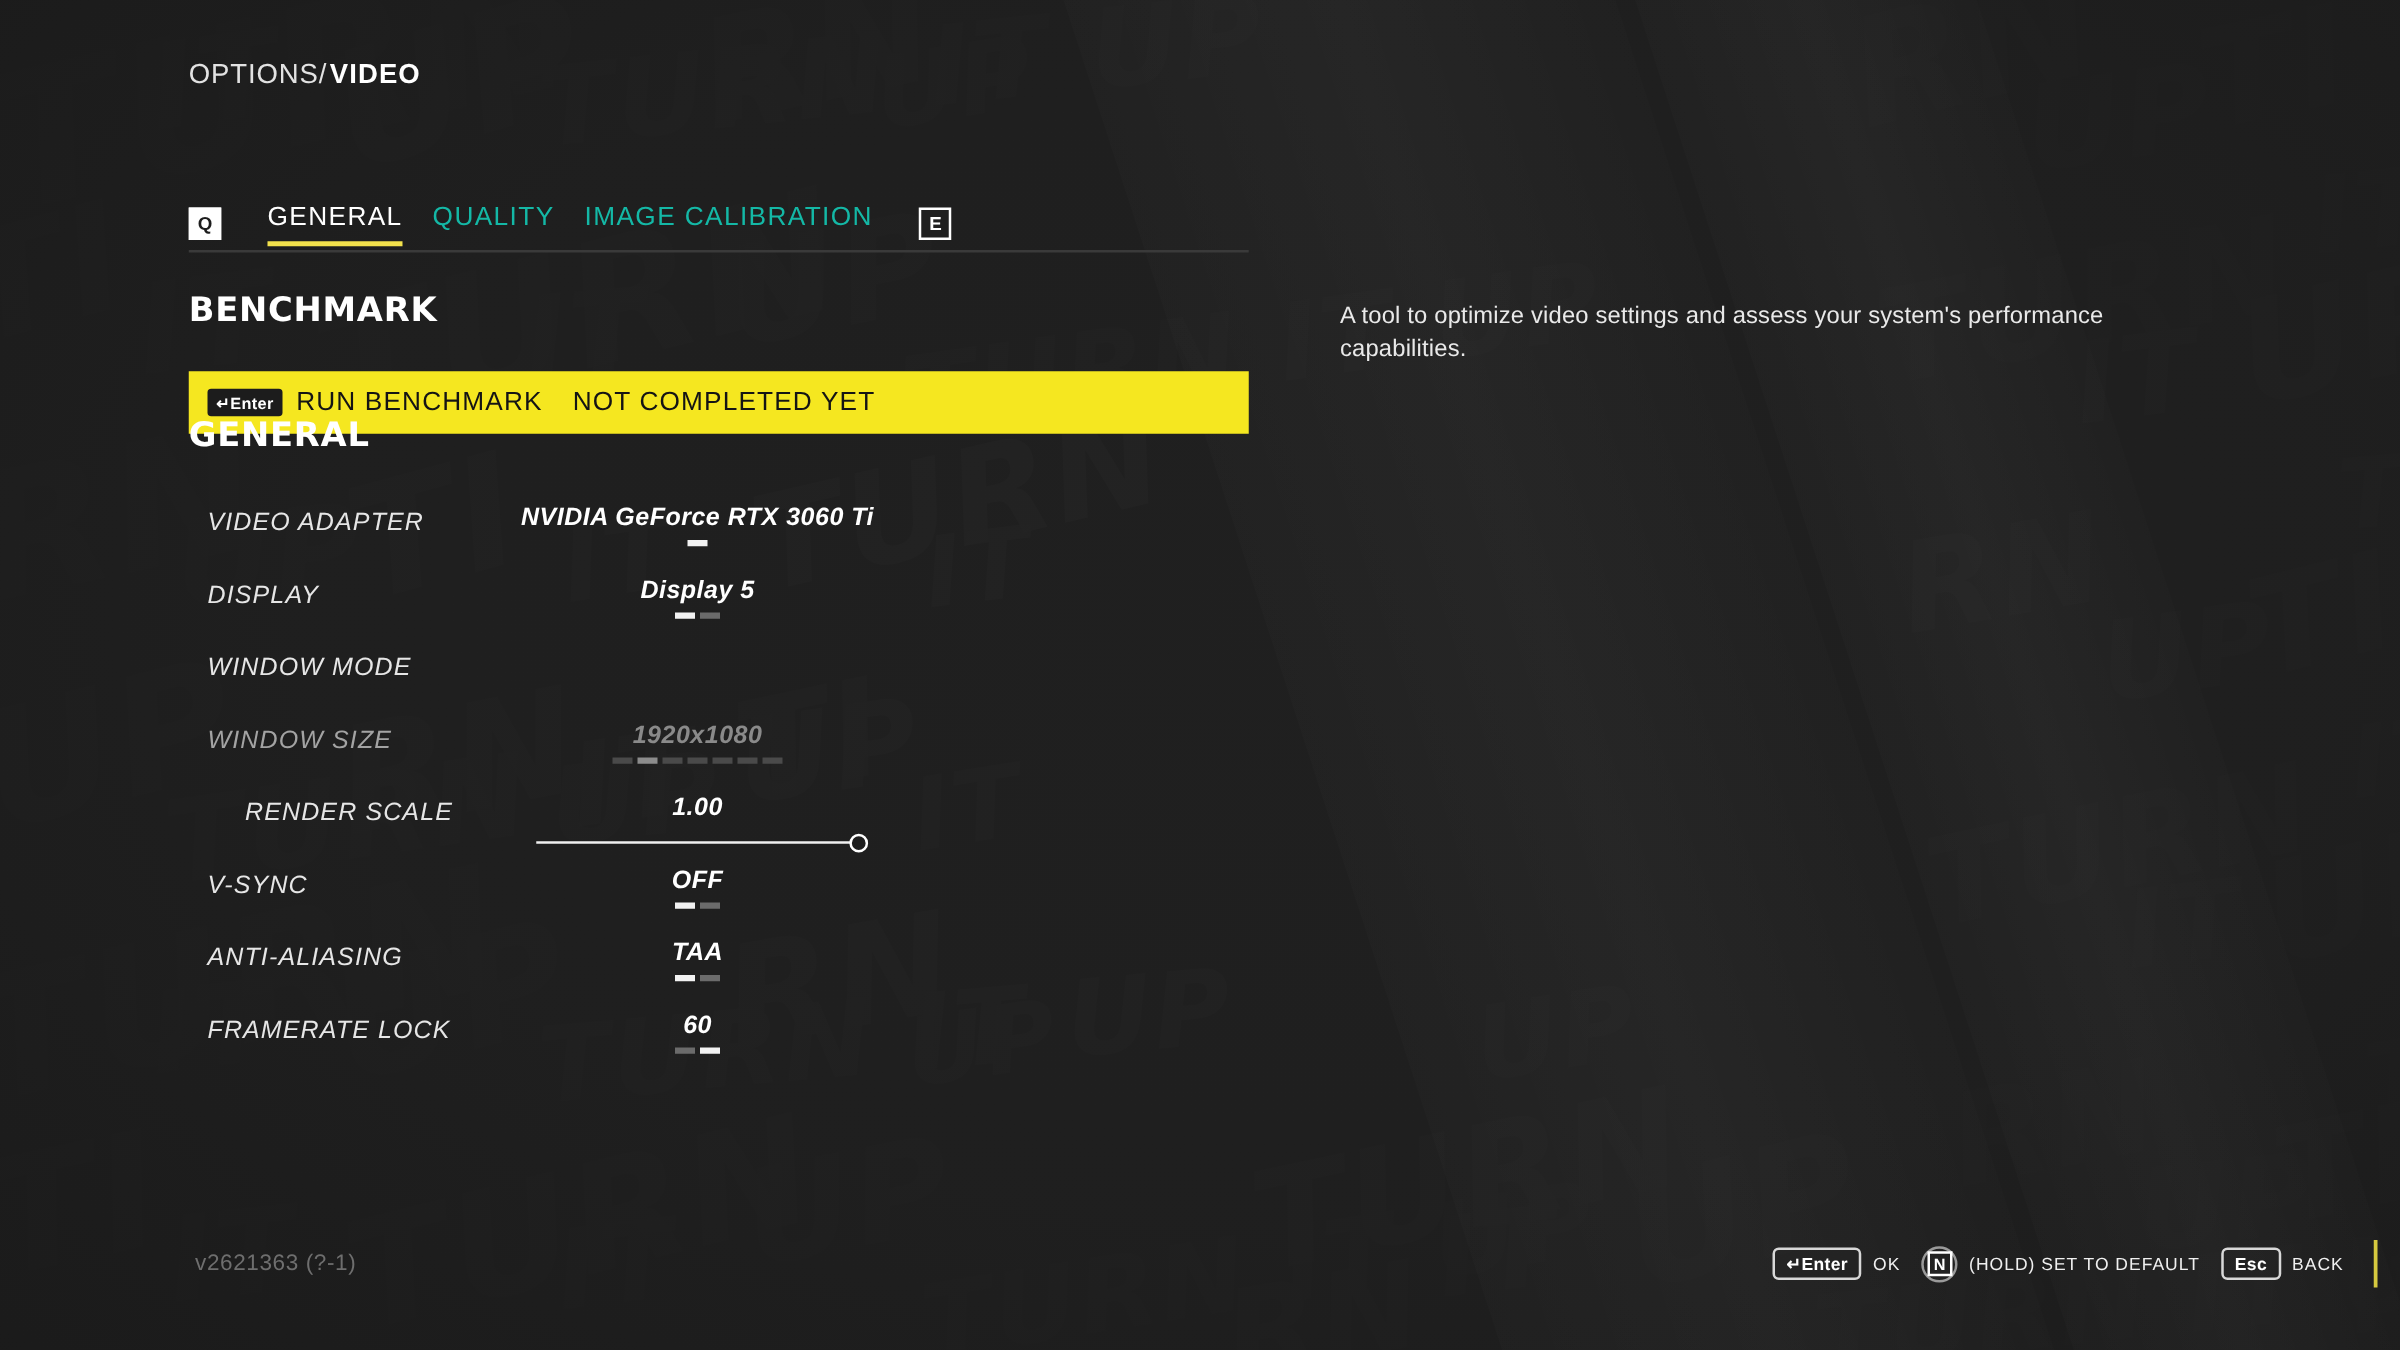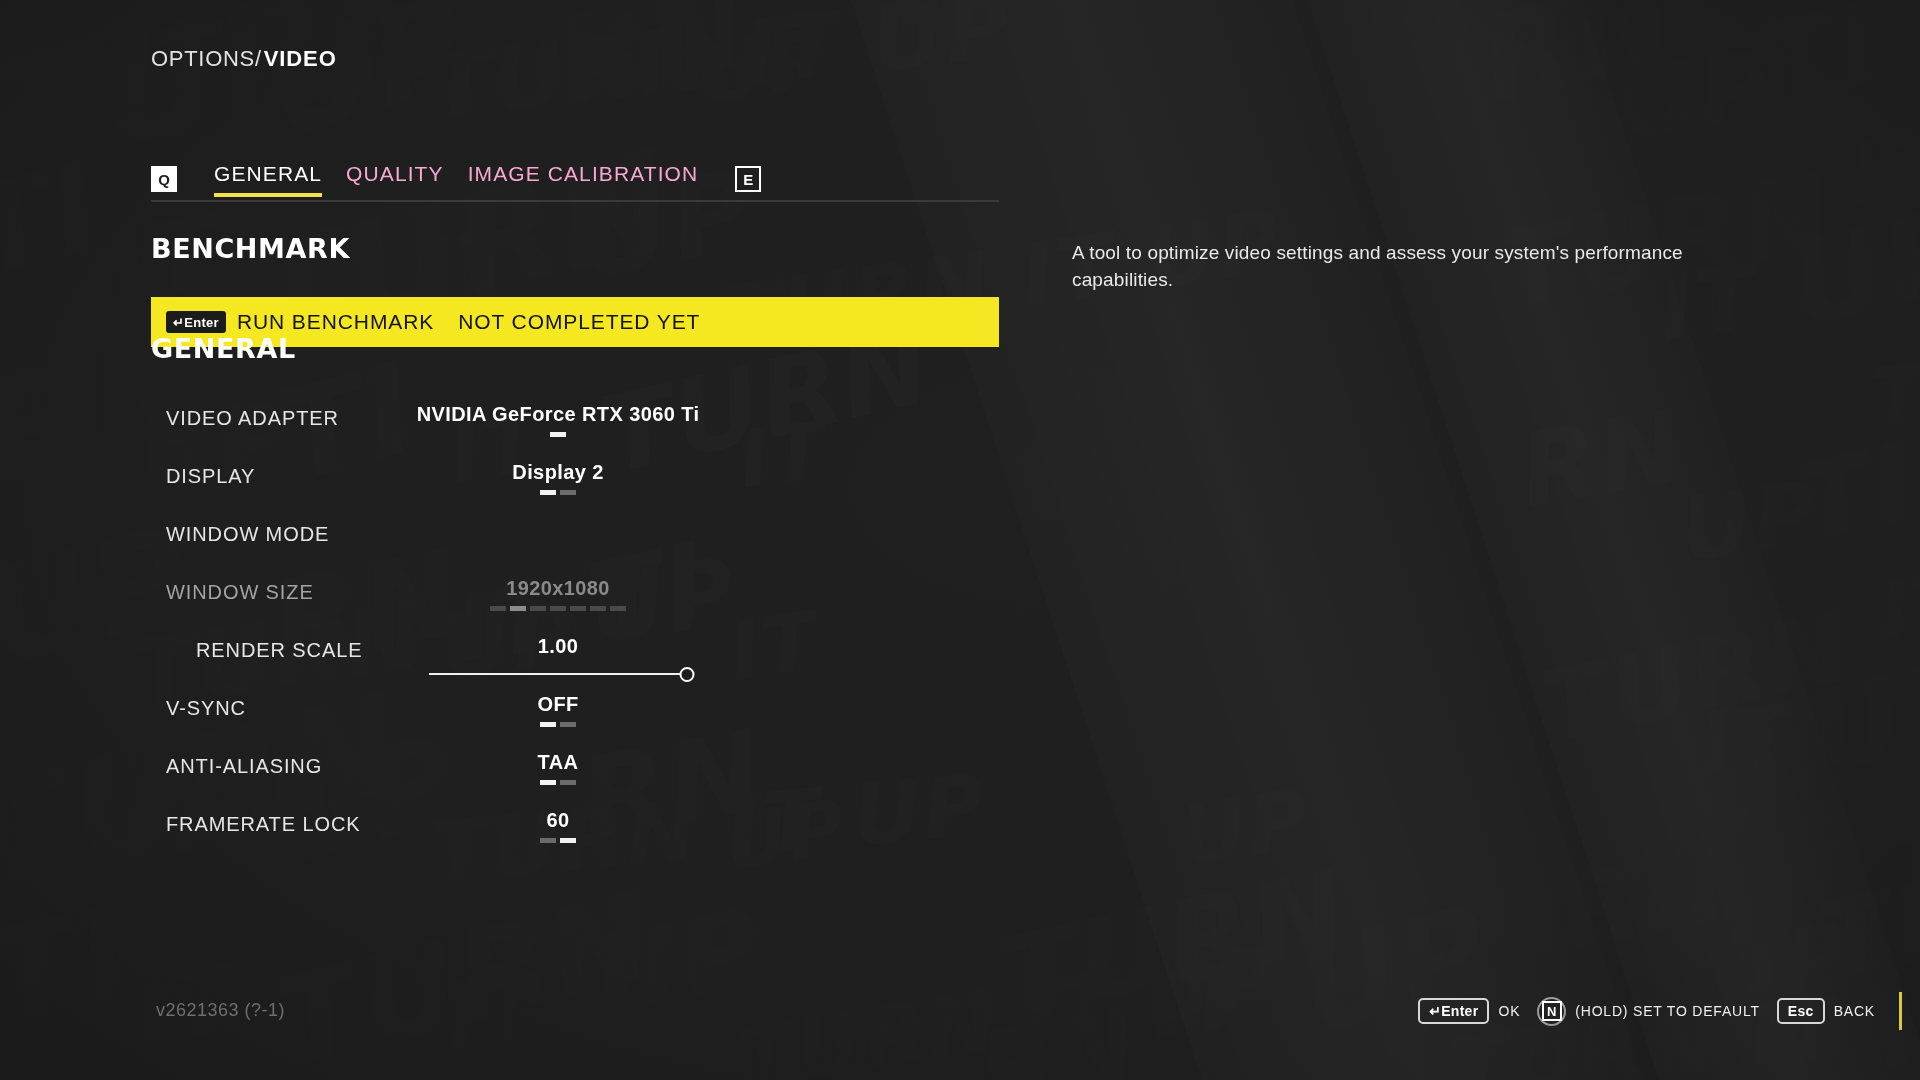--- a/index.html
+++ b/index.html
@@ -72,21 +72,21 @@
     border:2px solid #ffffff;
   }
   .keycap-outline {
     width:26px; height:26px;
     background:#1f1f1f; color:#ffffff;
     font-size:15px;
     border:2px solid #ffffff;
   }
   .tab {
     font-size:21px; letter-spacing:1.1px;
-    color:#f9a8d4; font-weight:400;
+    color:#14b8a6; font-weight:400;
     padding:0 0 11px 0;
     position:relative;
     white-space:nowrap;
   }
   .tab.active { color:#ffffff; }
   .tab.active::after {
     content:"";
     position:absolute; left:0; right:0; bottom:0;
     height:4px; background:#f2e14c;
   }
@@ -126,21 +126,21 @@
     color:#141414; font-weight:400;
   }
   .bm-status {
     position:absolute; left:50.5%;
     transform:translateX(-50%);
     font-size:21px; letter-spacing:0.9px;
     color:#141414; font-weight:400;
   }
 
   
-  .rows { position:absolute; left:151px; top:400px; width:848px; }
+  .rows { position:absolute; left:151px; top:400px; width:848px;font-style:italic; }
   .row {
     position:relative;
     height:58px;
   }
   .row-label {
     position:absolute; left:15px; top:7px;
     font-size:20px; letter-spacing:0.9px;
     color:#e6e6e6; font-weight:400;
     white-space:nowrap;
   }
@@ -347,21 +347,21 @@
         <div class="row-value-wrap">
           <div class="row-value">NVIDIA GeForce RTX 3060 Ti</div>
           <div class="segments">
             <span class="seg on"></span>
           </div>
         </div>
       </div>
       <div class="row">
         <div class="row-label">DISPLAY</div>
         <div class="row-value-wrap">
-          <div class="row-value">Display 2</div>
+          <div class="row-value">Display 5</div>
           <div class="segments">
             <span class="seg on"></span>
             <span class="seg"></span>
           </div>
         </div>
       </div>
       <div class="row">
         <div class="row-label">WINDOW MODE</div>
       </div>
       <div class="row disabled">

